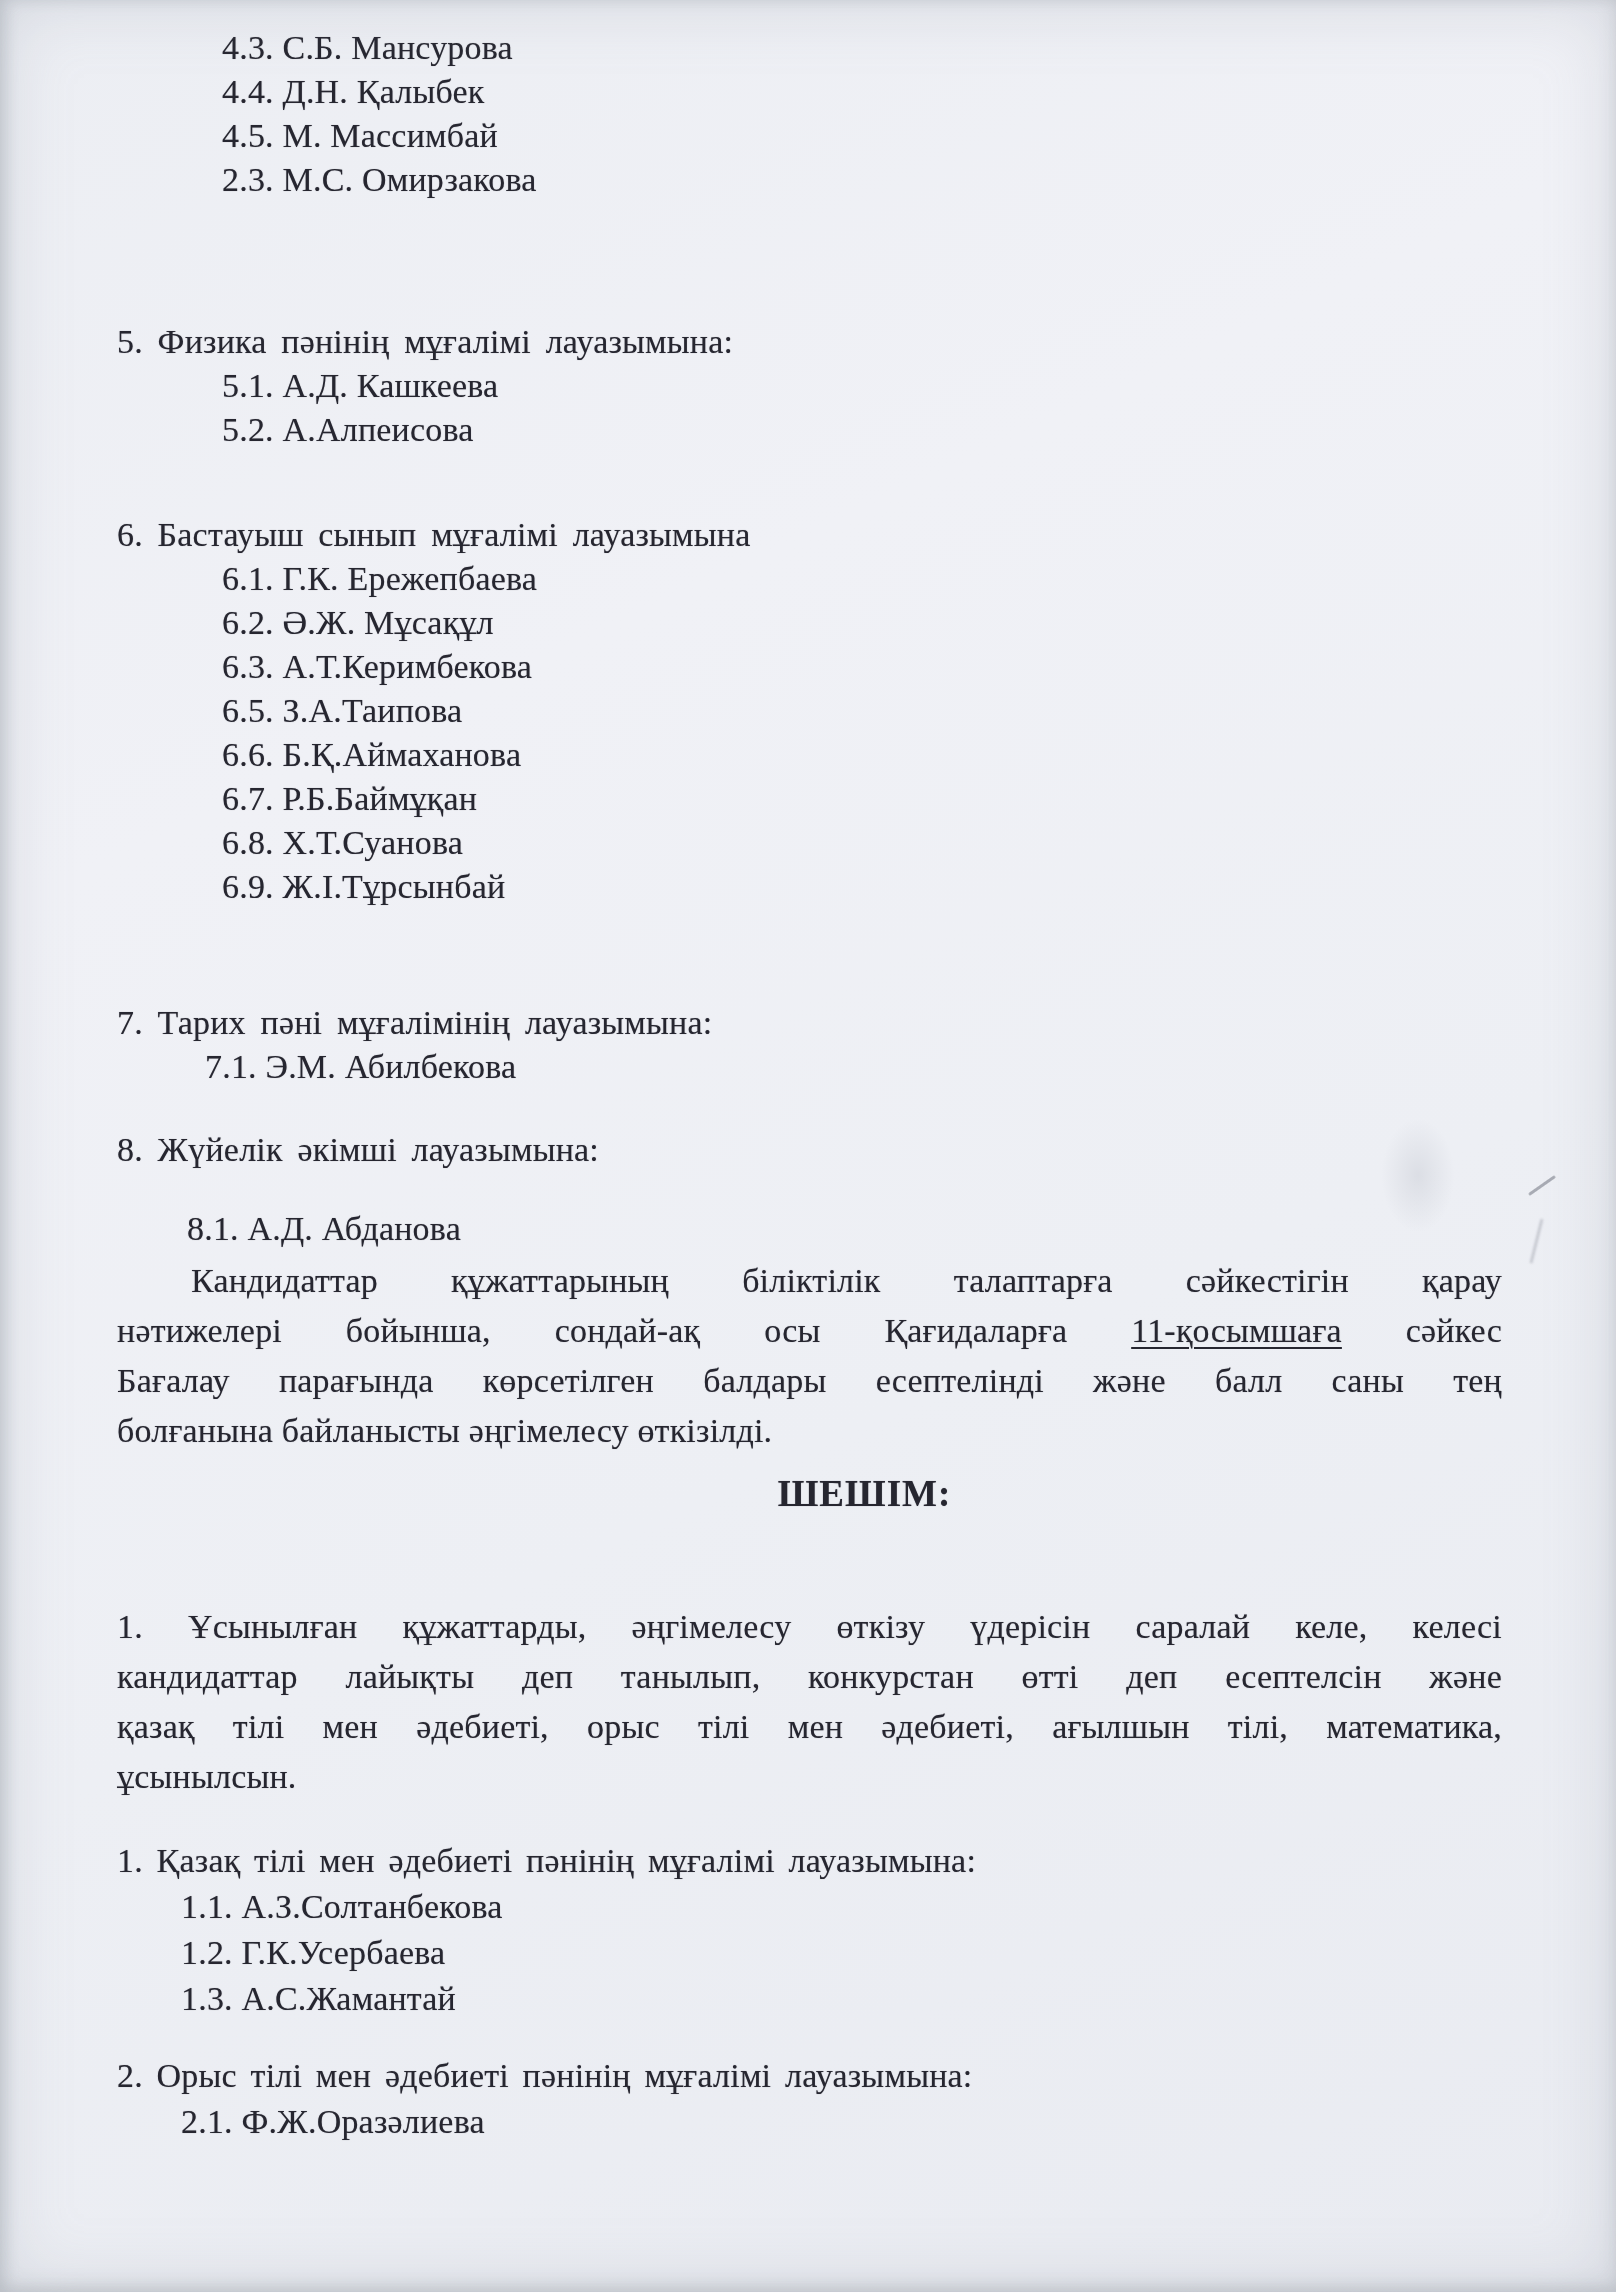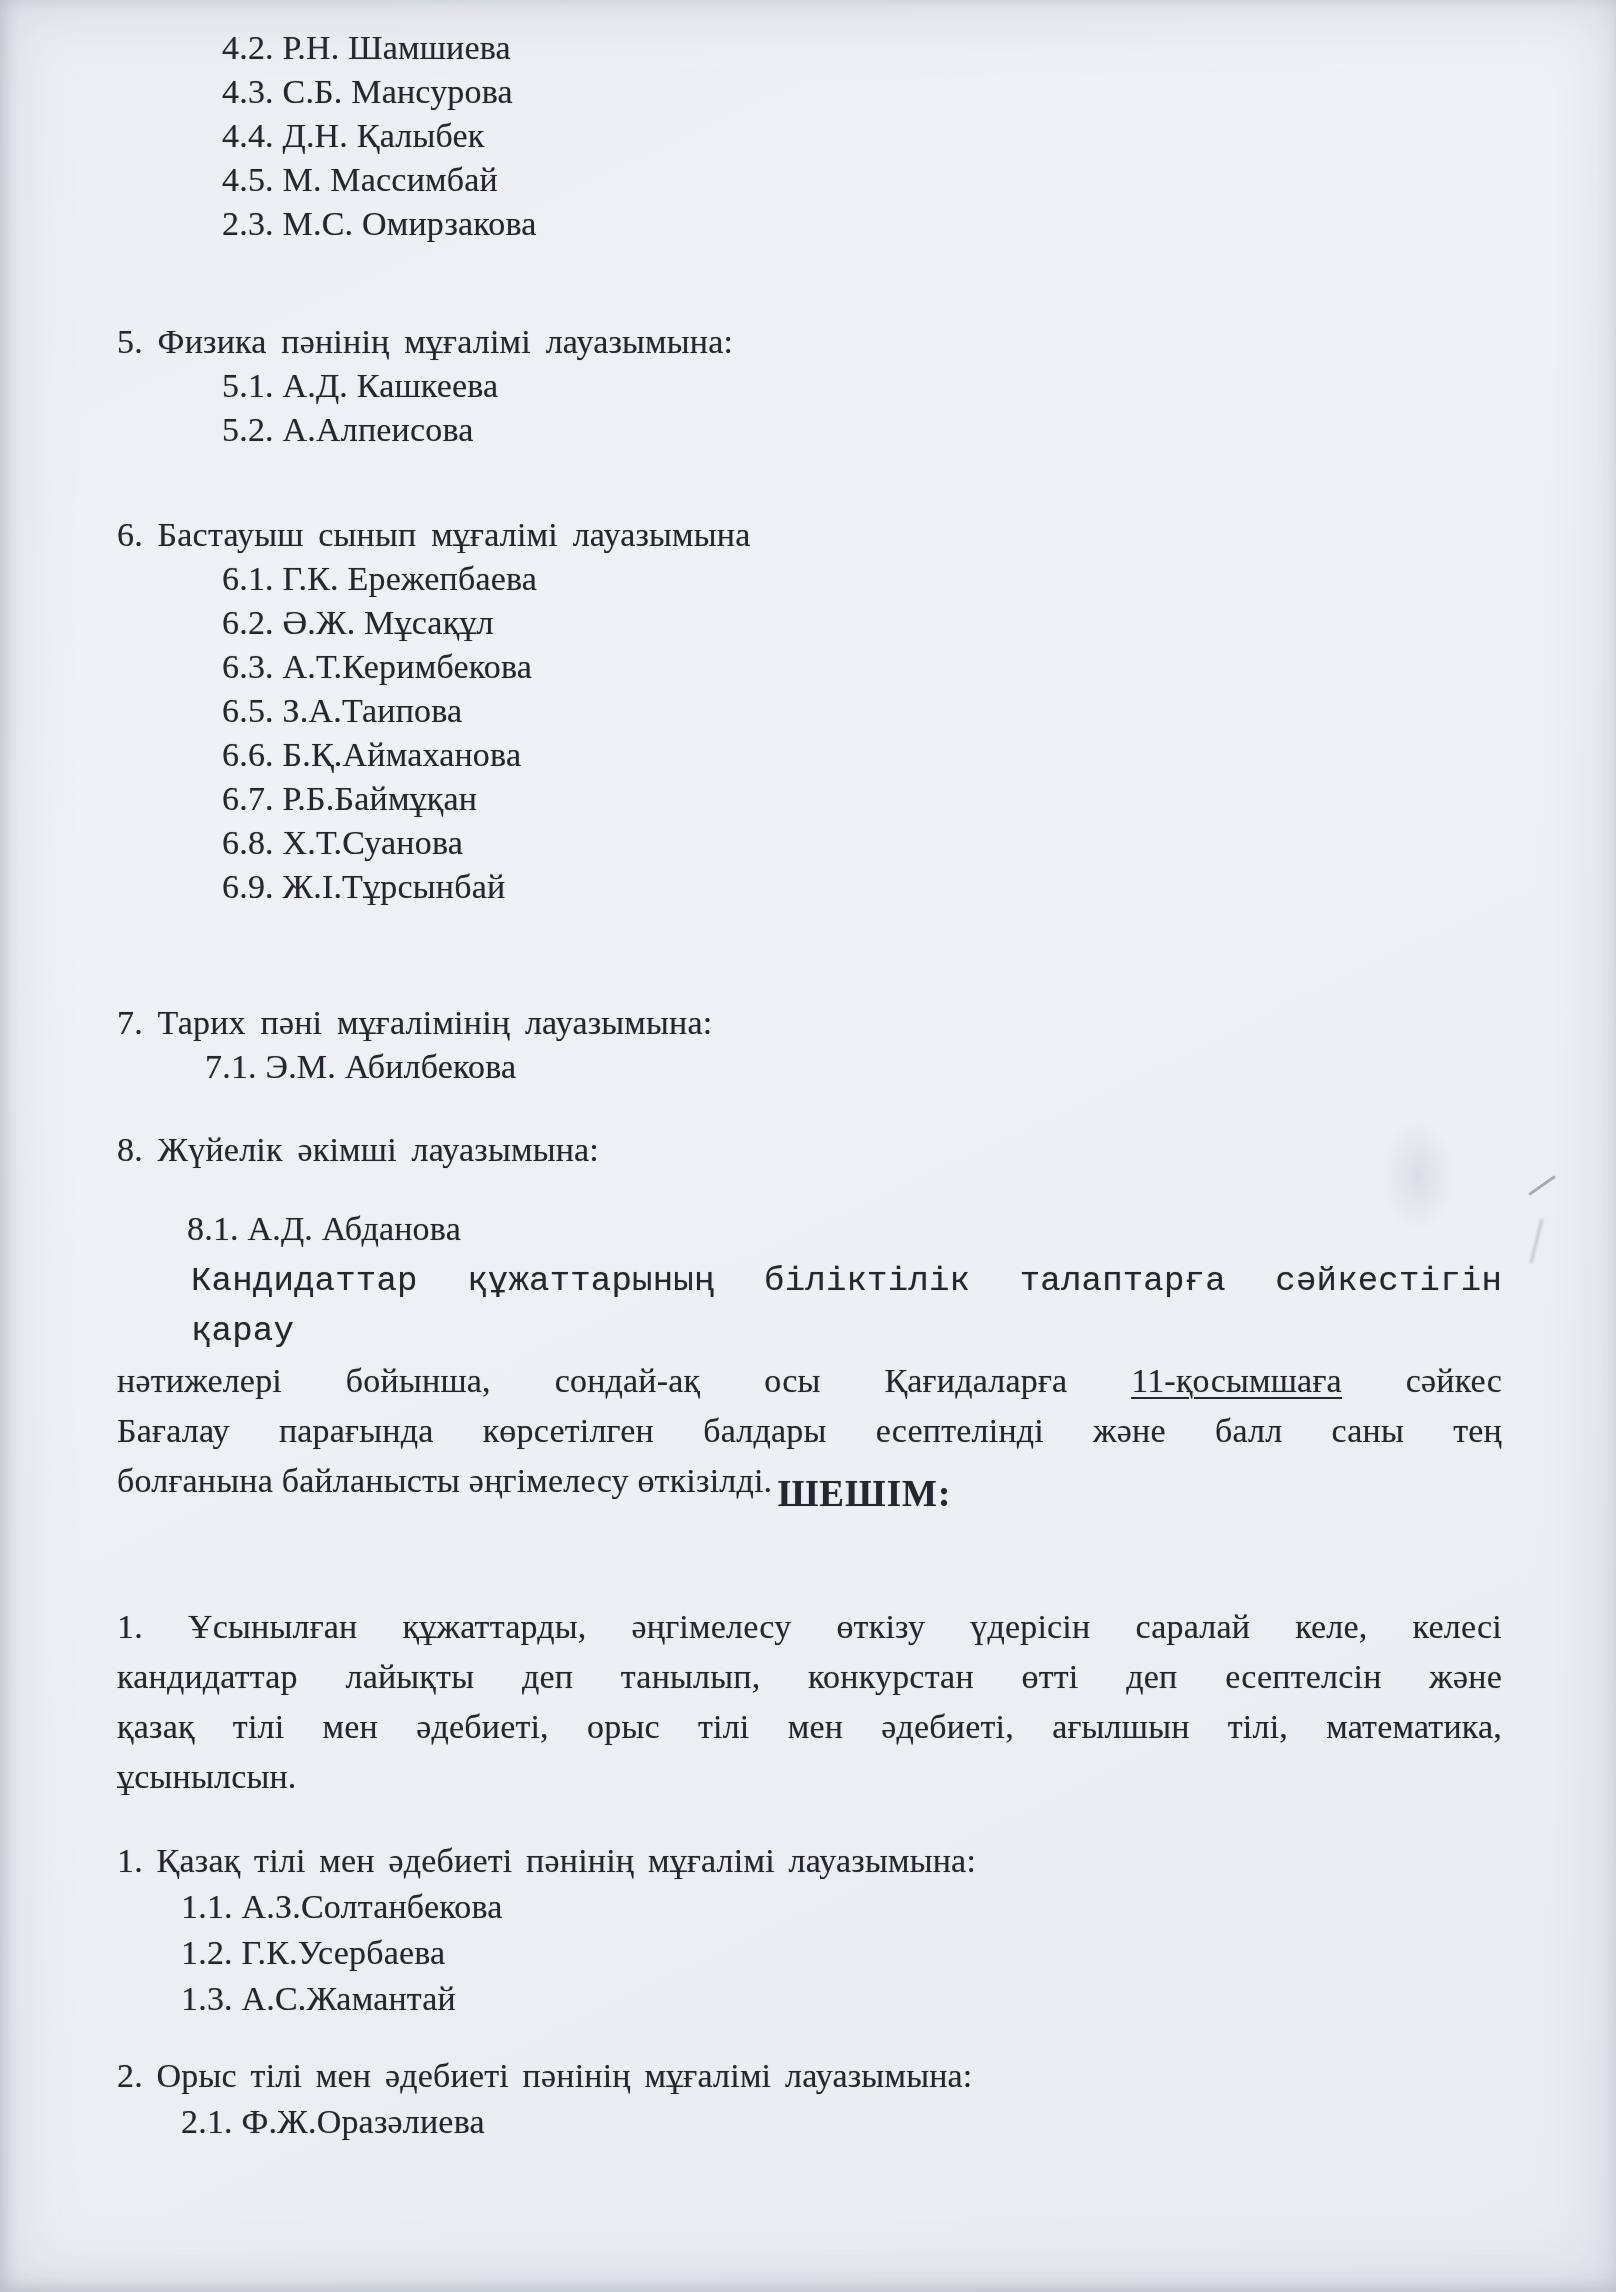--- a/index.html
+++ b/index.html
@@ -30,41 +30,40 @@
   #blk-s7 .list-item{padding-left:88px;}
   #blk-s8 .list-item{padding-left:70px;margin-top:35px;}
   .sec-bottom .list-item{padding-left:64px;line-height:46px;}
   .sec-bottom .sec-header{word-spacing:5px;line-height:47px;}
   .para .jline{
     font-size:34px;line-height:50px;letter-spacing:0.2px;
     text-align:justify;text-align-last:justify;
     text-shadow:0 0 1px rgba(38,38,48,.4);
   }
   .para .jline.last{text-align-last:left;}
-  .para .jline.indent{padding-left:74px;font-family:Liberation Mono, monospace;}
+  .para .jline.indent{padding-left:74px;}
   .u{text-decoration:underline;text-underline-offset:5px;text-decoration-thickness:2px;}
   .decision-title{
     font-size:37px;font-weight:bold;letter-spacing:1px;text-align:center;padding-left:55px;
     text-shadow:0 0 1px rgba(38,38,48,.45);
   }
   
   .smudge{position:absolute;left:1381px;top:1118px;width:74px;height:115px;
     background:radial-gradient(ellipse at center,rgba(140,145,160,.18),transparent 70%);}
   .mark1{position:absolute;left:1526px;top:1184px;width:32px;height:3px;
     background:rgba(100,104,116,.5);transform:rotate(-35deg);border-radius:2px;filter:blur(0.6px);}
   .mark2{position:absolute;left:1535px;top:1218px;width:3px;height:46px;
     background:rgba(120,124,136,.32);transform:rotate(14deg);border-radius:2px;filter:blur(0.9px);}
 </style>
 </head>
 <body>
 
 <div class="page">
 
   <div class="block sec-top" id="blk-s4" style="top:26px">
-      <div class="list-item"><span>4.2.</span><span> Р.Н. Шамшиева</span></div>
       <div class="list-item"><span>4.3.</span><span> С.Б. Мансурова</span></div>
       <div class="list-item"><span>4.4.</span><span> Д.Н. Қалыбек</span></div>
       <div class="list-item"><span>4.5.</span><span> М. Массимбай</span></div>
       <div class="list-item"><span>2.3.</span><span> М.С. Омирзакова</span></div>
     </div>
   <div class="block sec-top" id="blk-s5" style="top:320px">
       <div class="sec-header">5. Физика пәнінің мұғалімі лауазымына:</div>
       <div class="list-item"><span>5.1.</span><span> А.Д. Кашкеева</span></div>
       <div class="list-item"><span>5.2.</span><span> А.Алпеисова</span></div>
     </div>

